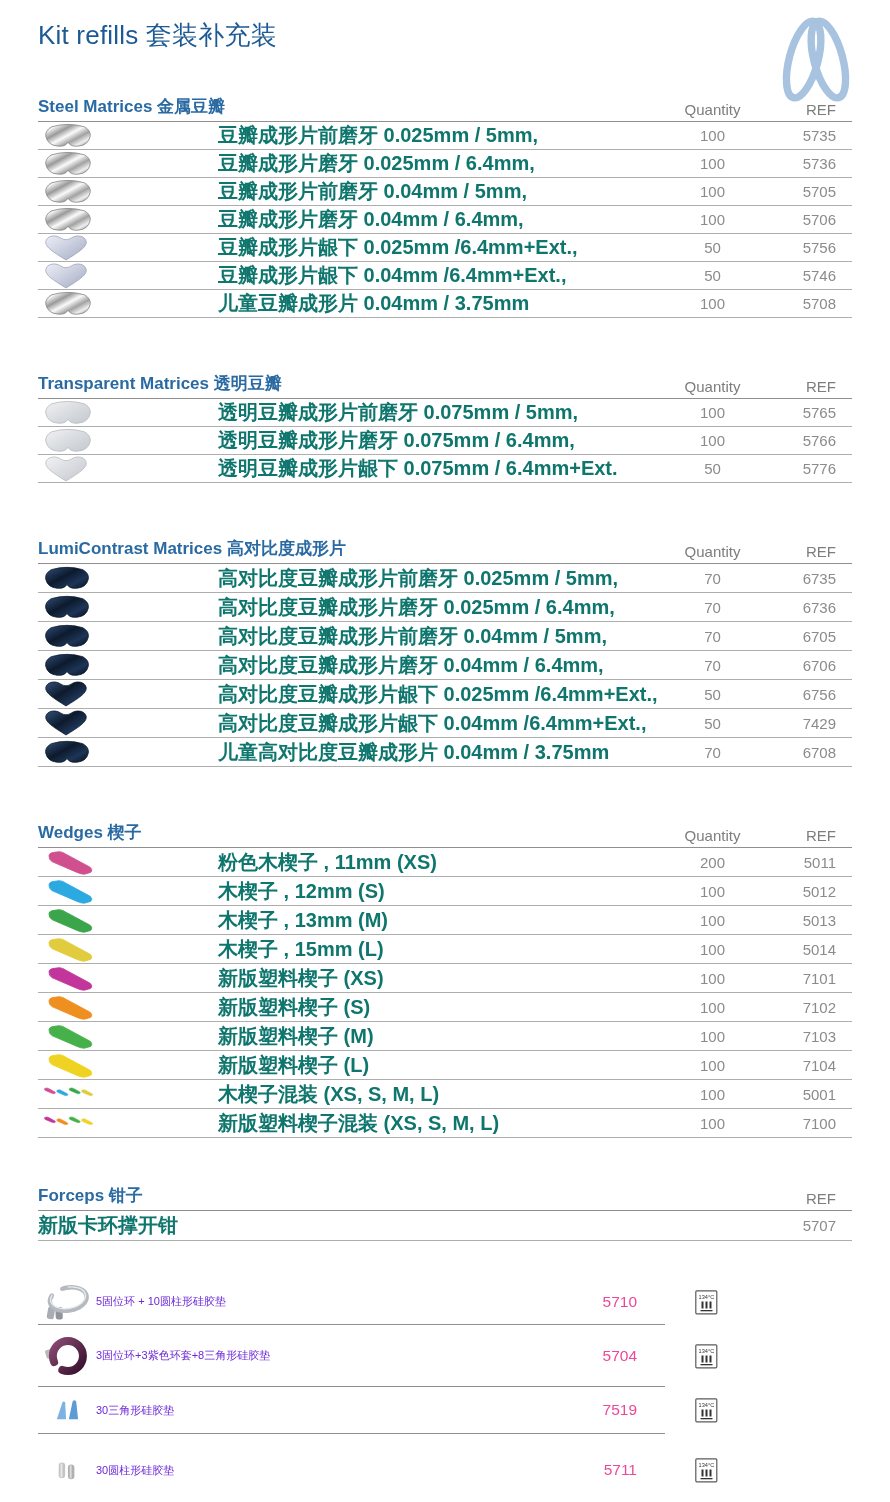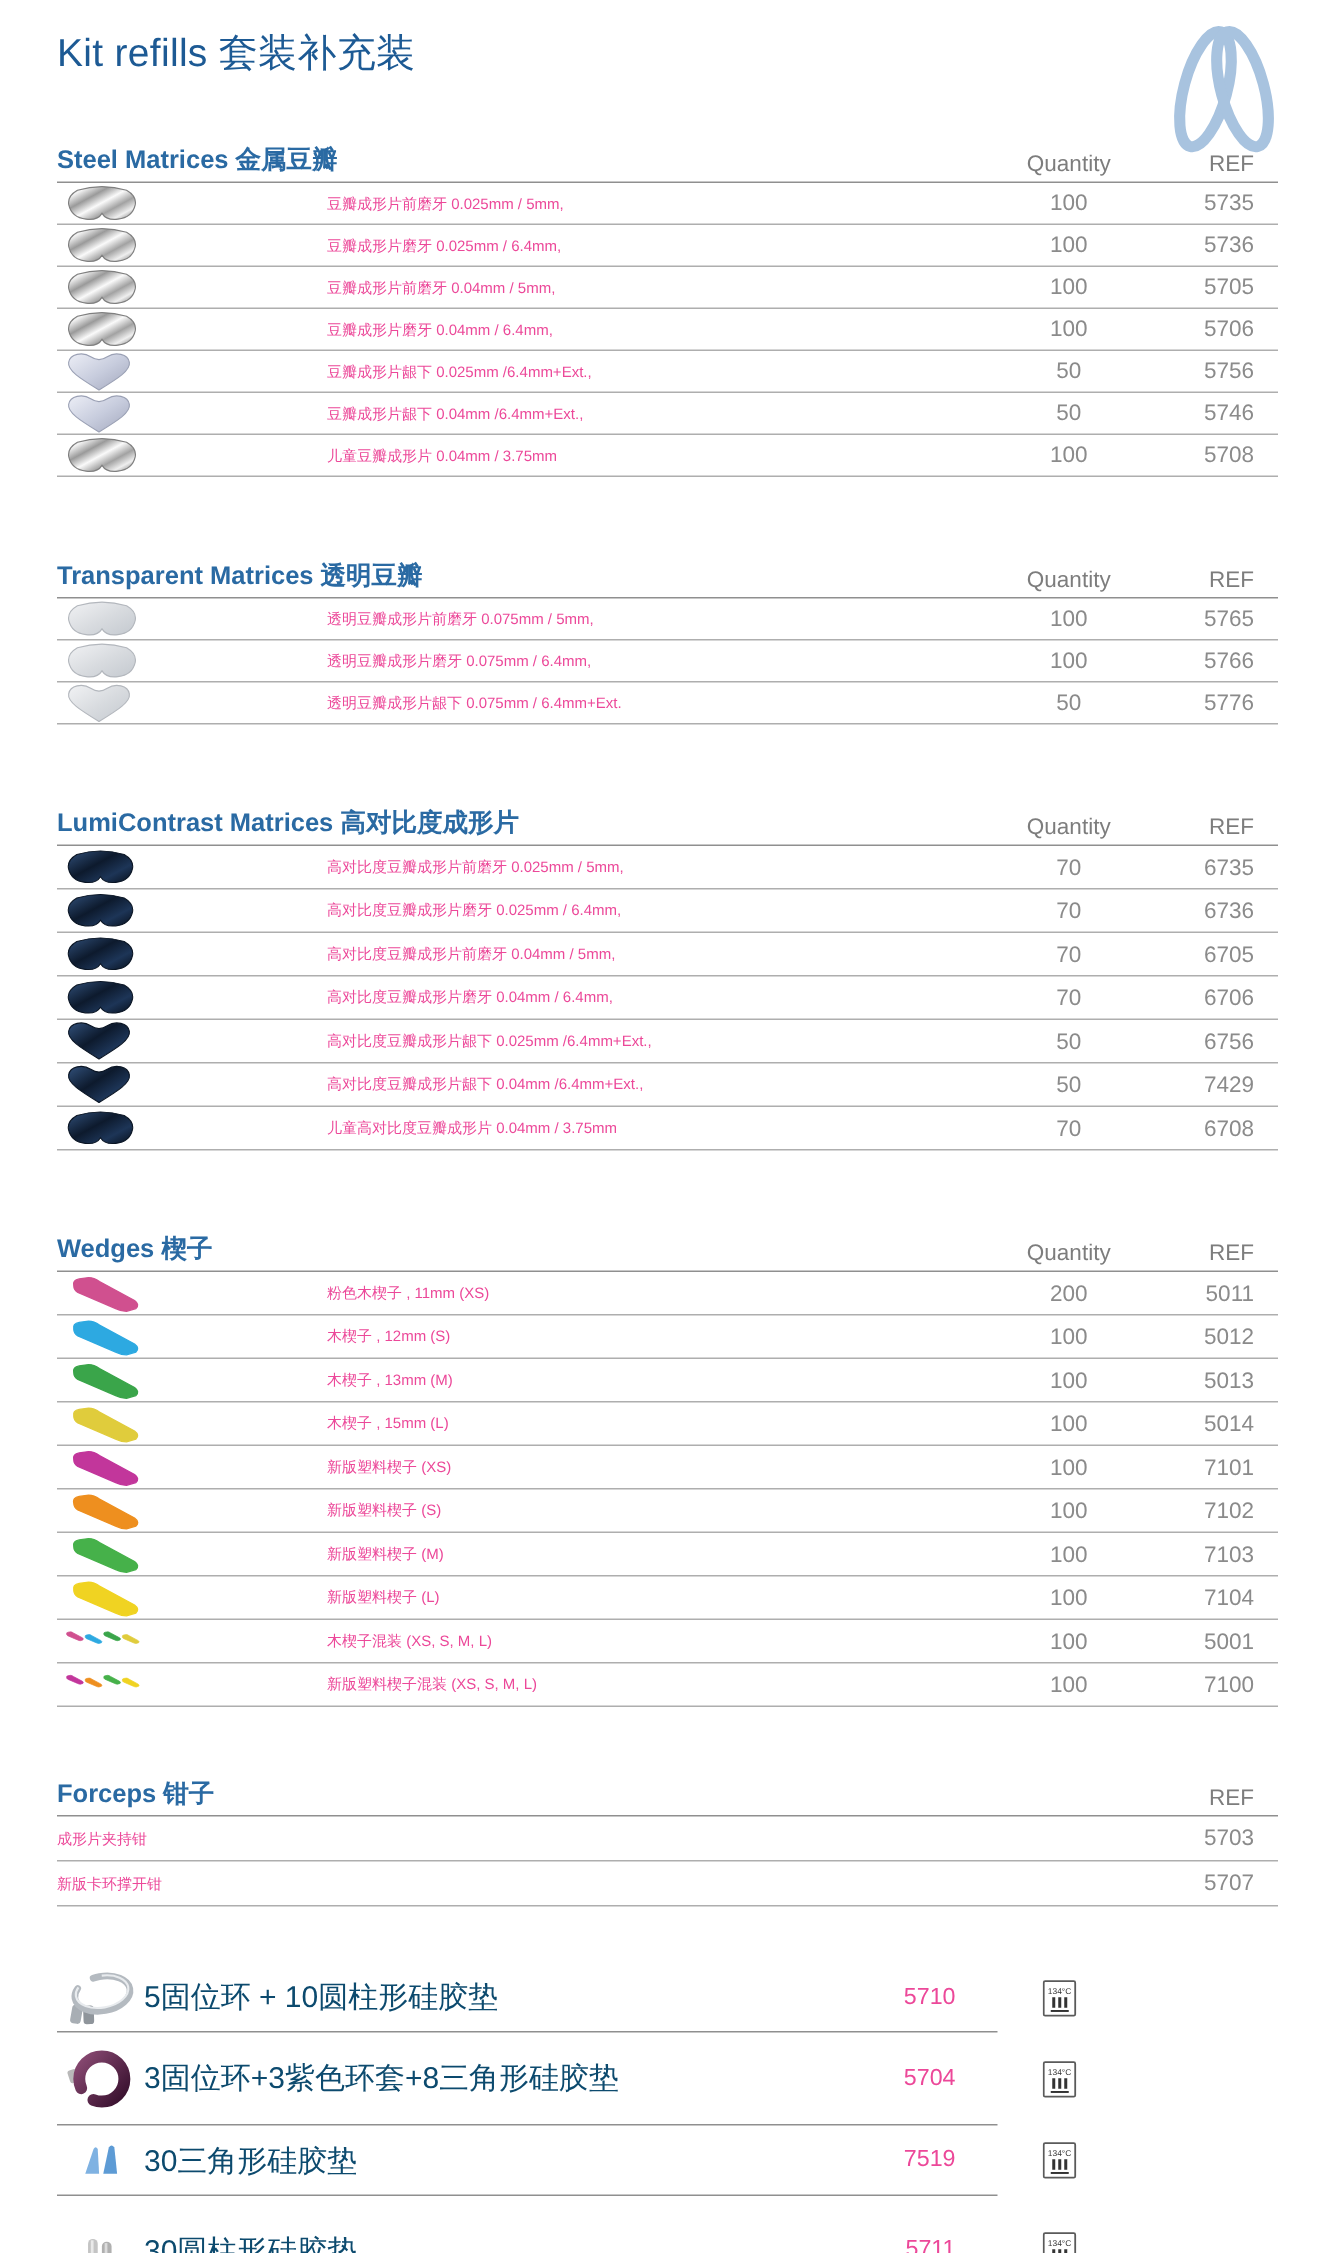--- a/index.html
+++ b/index.html
@@ -33,38 +33,38 @@
   .col-ref { width:92px; text-align:right; padding-right:16px; }
   .tbl-head .col-qty, .tbl-head .col-ref { font-size:15px; color:#7d7d7d; font-weight:400; }
 
   .row {
     display:flex; align-items:center;
     height:28px; border-bottom:1px solid #aeaeae;
   }
   .lumicontrast-matrices .row, .wedges .row { height:29px; }
   .forceps .row { height:30px; }
   .cell-icon { width:62px; padding-left:5px; display:flex; align-items:center; }
-  .cell-desc { flex:1; padding-left:118px; font-size:10px; color:#ec4899; }
+  .cell-desc { flex:1; padding-left:118px; font-size:20px; color:#0f766e;font-weight:bold; }
   .row .col-qty, .row .col-ref { font-size:15px; color:var(--value_gray,#8b8b8b); }
   .forceps .cell-desc { padding-left:0; }
 
   
   .kit { margin-top:38px; width:780px; }
   .kit-row { display:flex; align-items:center; }
   .kit-inner {
     width:627px; display:flex; align-items:center;
     border-bottom:1px solid #8f8f8f; align-self:stretch;
   }
   .kit-row.no-line .kit-inner { border-bottom:none; }
   .kit-row.r1 { height:46px; }
   .kit-row.r2 { height:62px; }
   .kit-row.r3 { height:47px; }
   .kit-row.r4 { height:46px; margin-top:13px; }
   .kit-icon { width:58px; display:flex; align-items:center; justify-content:center; }
-  .kit-desc { flex:1; font-size:20px; color:#0c4a6e; }
+  .kit-desc { flex:1; font-size:11px; color:#6d28d9; }
   .kit-ref { width:90px; text-align:right; padding-right:28px; font-size:15.5px; color:#ec4899; }
   .kit-autoclave { margin-left:30px; display:flex; align-items:center; }
 </style>
 </head>
 <body>
 
 <div class="page">
   <h1 class="page-title">Kit refills 套装补充装</h1>
   <div class="logo" id="logo-slot"><svg width="84" height="96" viewBox="0 0 85 97">
   <g fill="none" stroke="#a8c3df" stroke-width="7.5">
@@ -574,26 +574,20 @@
 </div>
   </section>
 
   <section class="tbl forceps">
     <div class="tbl-head">
       <h2 class="sec-title">Forceps 钳子</h2>
       <span class="col-qty"></span>
       <span class="col-ref">REF</span>
     </div>
     <div class="rows">
-  <div class="row">
-
-    <span class="cell-desc">成形片夹持钳</span>
-    <span class="col-qty"></span>
-    <span class="col-ref">5703</span>
-  </div>
 
   <div class="row">
 
     <span class="cell-desc">新版卡环撑开钳</span>
     <span class="col-qty"></span>
     <span class="col-ref">5707</span>
   </div>
 </div>
   </section>
 </main>

